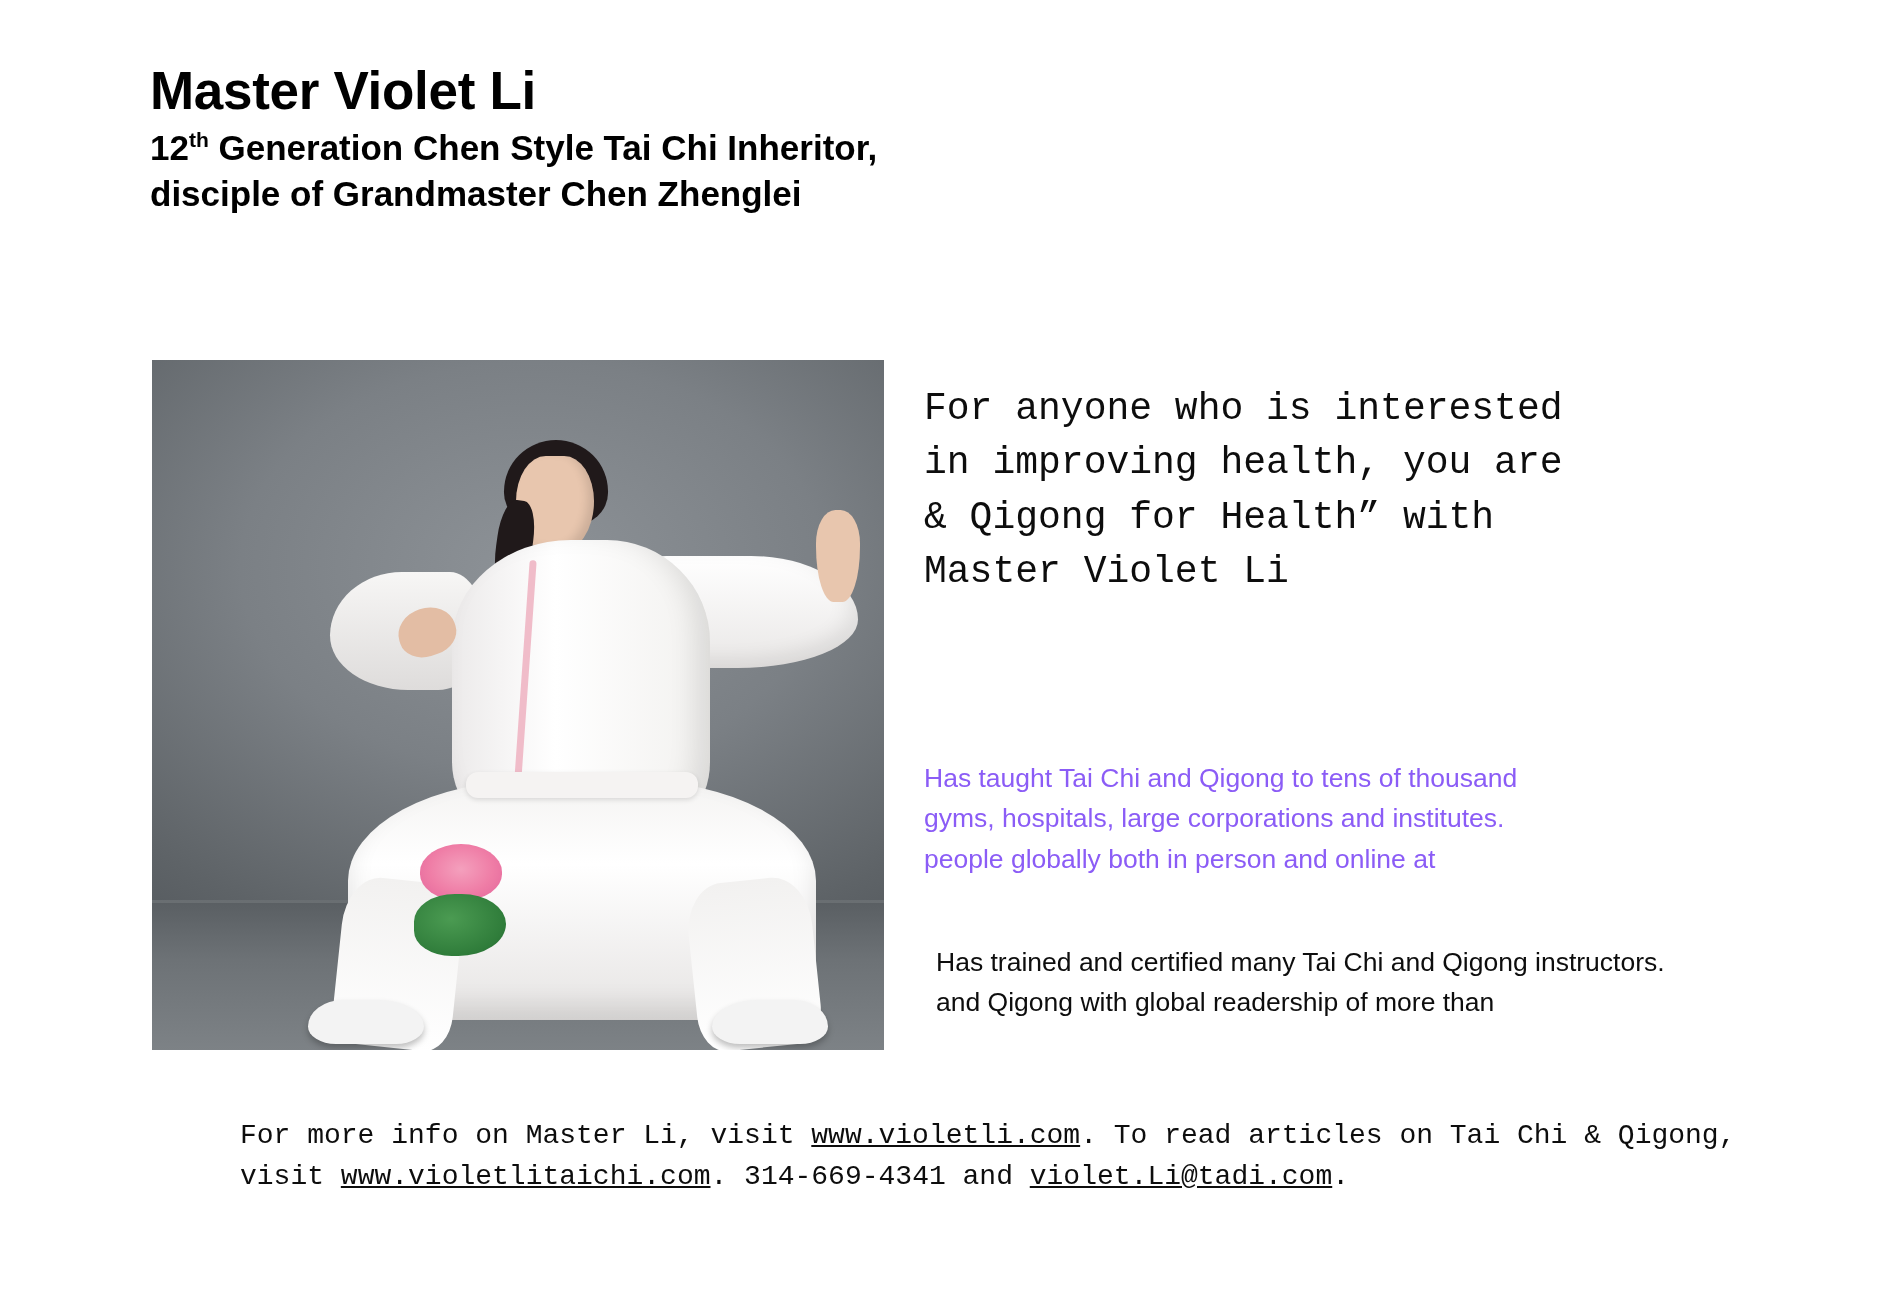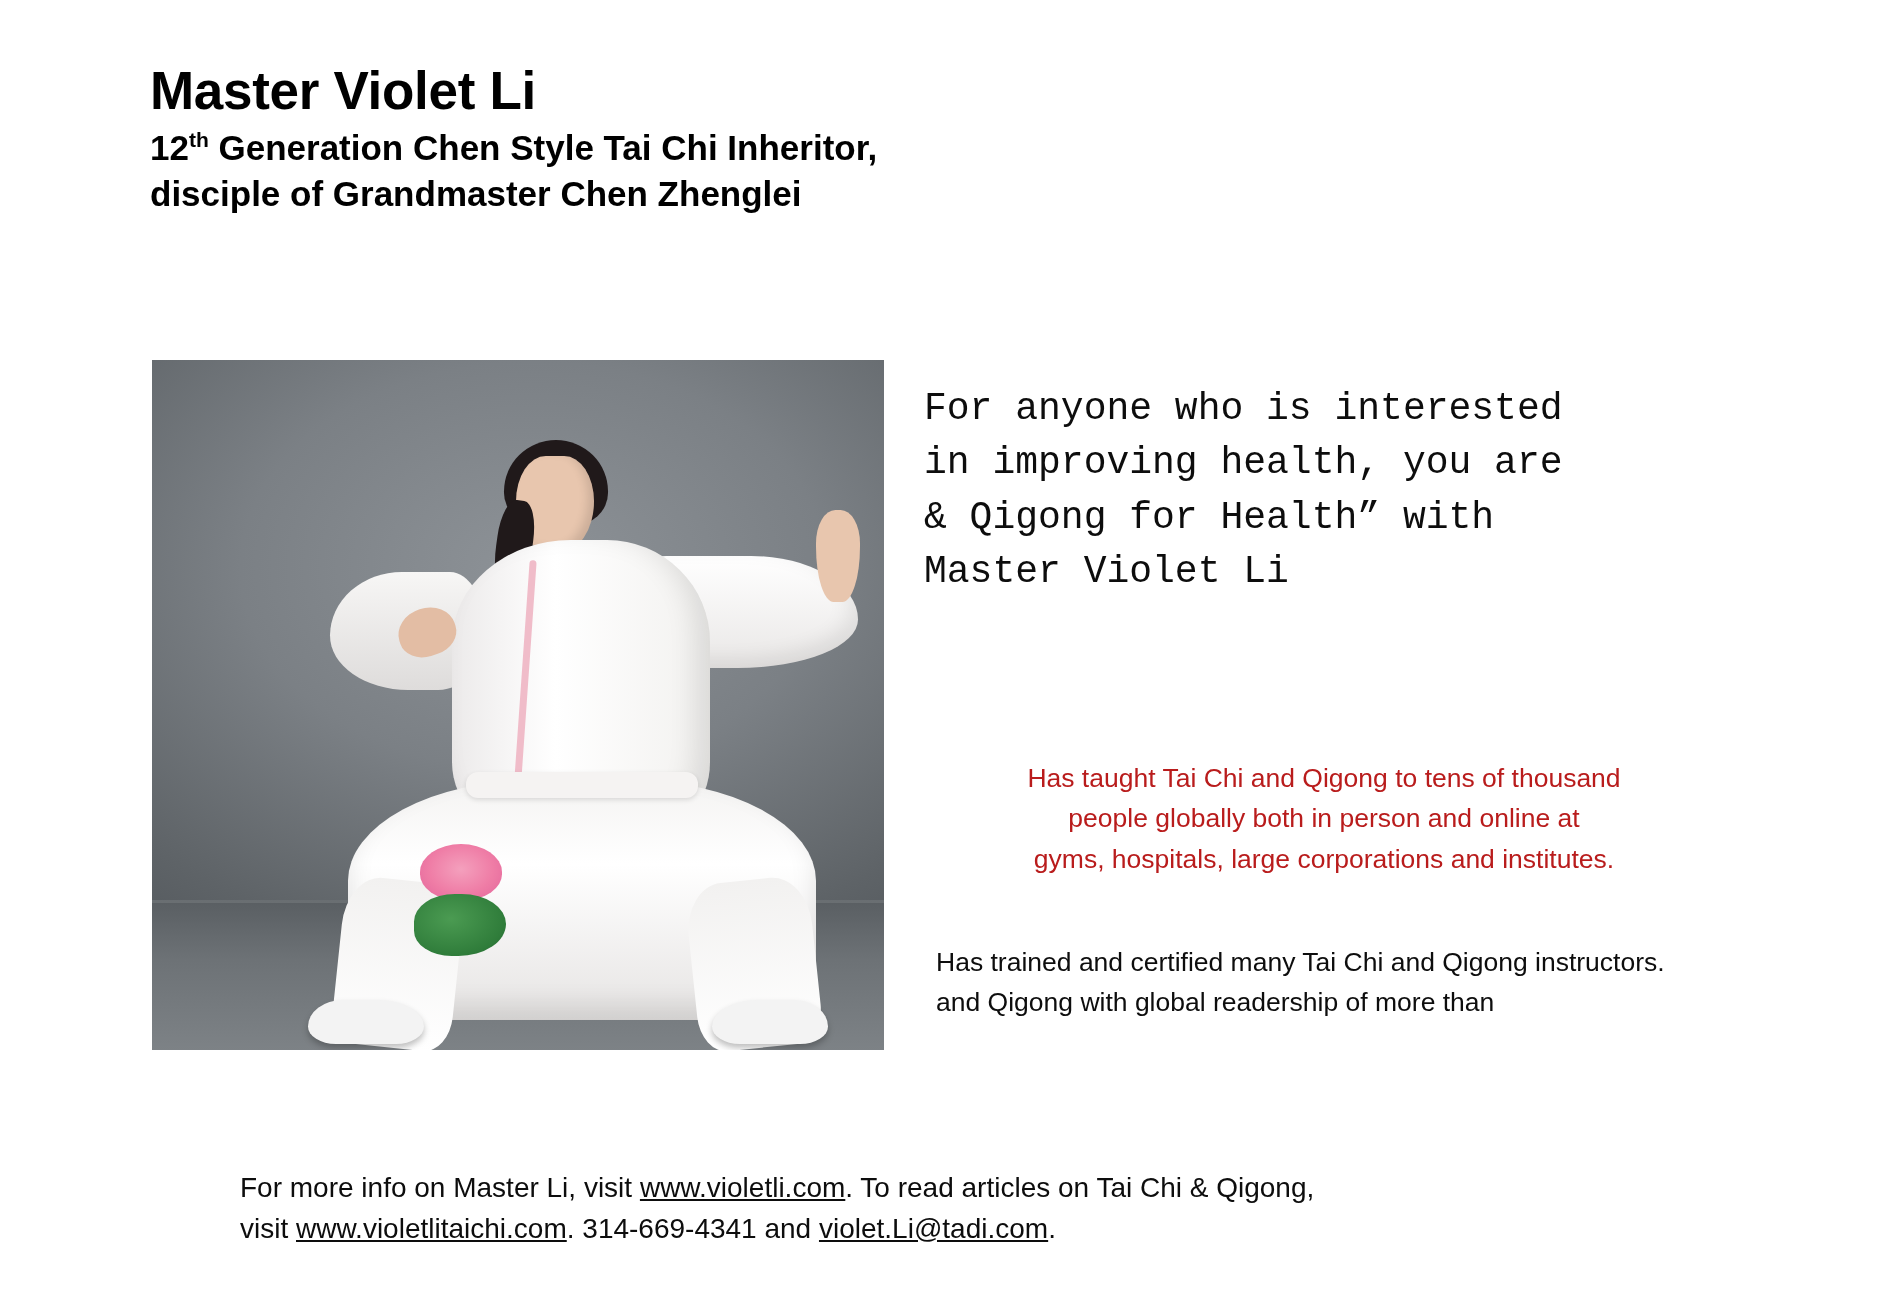--- a/index.html
+++ b/index.html
@@ -206,46 +206,46 @@
     color: #0d0d0d;
     font-family: Liberation Mono, monospace;
   }
   .para-a {
     position: absolute;
     left: 924px;
     top: 758px;
     width: 800px;
     font-size: 26.5px;
     line-height: 1.52;
-    color: #b91c1c;
-    text-align: center;
+    color: #8b5cf6;
   }
   .para-b {
     position: absolute;
     left: 924px;
     top: 942px;
     width: 820px;
     font-size: 26.5px;
     line-height: 1.52;
     color: #0d0d0d;
     margin-left: 12px;
   }
   .para-b .dot {
     color: #555;
   }
 
   
   .footer {
     position: absolute;
     left: 240px;
-    top: 1168px;
+    top: 1116px;
     width: 1500px;
     font-size: 28px;
     line-height: 1.46;
     color: #0d0d0d;
+    font-family: Liberation Mono, monospace;
   }
   .footer a, .link {
     color: #0d0d0d;
     text-decoration: underline;
     text-underline-offset: 2px;
   }
   .nowrap { white-space: nowrap; margin-top: 16px; }
 </style>
 </head>
 <body>
@@ -284,22 +284,22 @@
 
   <div class="lead">
     <div>For anyone who is interested</div>
     <div>in improving health, you are</div>
     <div>&amp; Qigong for Health” with</div>
     <div>Master Violet Li</div>
   </div>
 
   <div class="para-a">
     <div>Has taught Tai Chi and Qigong to tens of thousand</div>
+    <div>gyms, hospitals, large corporations and institutes.</div>
     <div>people  globally both in person and online at</div>
-    <div>gyms, hospitals, large corporations and institutes.</div>
   </div>
 
   <div class="para-b">
     <div>Has trained and certified many Tai Chi and Qigong instructors.</div>
     <div>and Qigong  with global readership of more than</div>
   </div>
 
   <div class="footer">
     <div>
       <span>For more info on Master Li, visit </span><span class="link">www.violetli.com</span><span>. To read articles on Tai Chi &amp; Qigong,</span>

